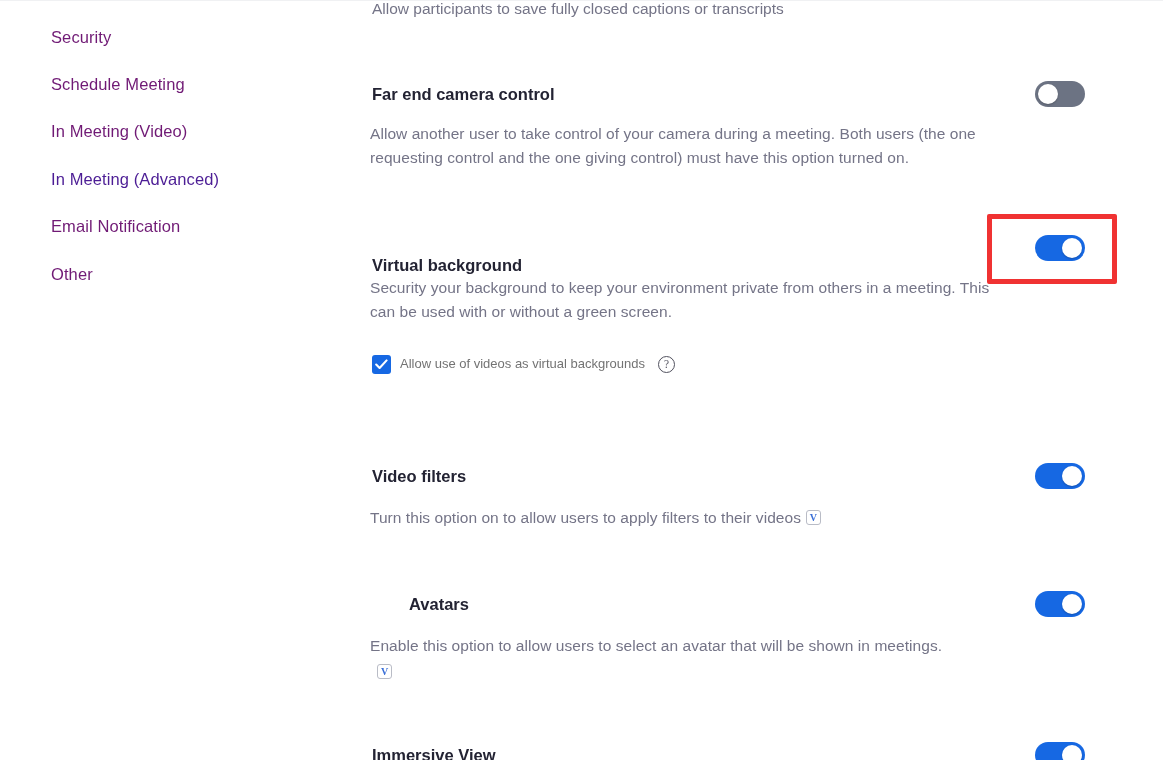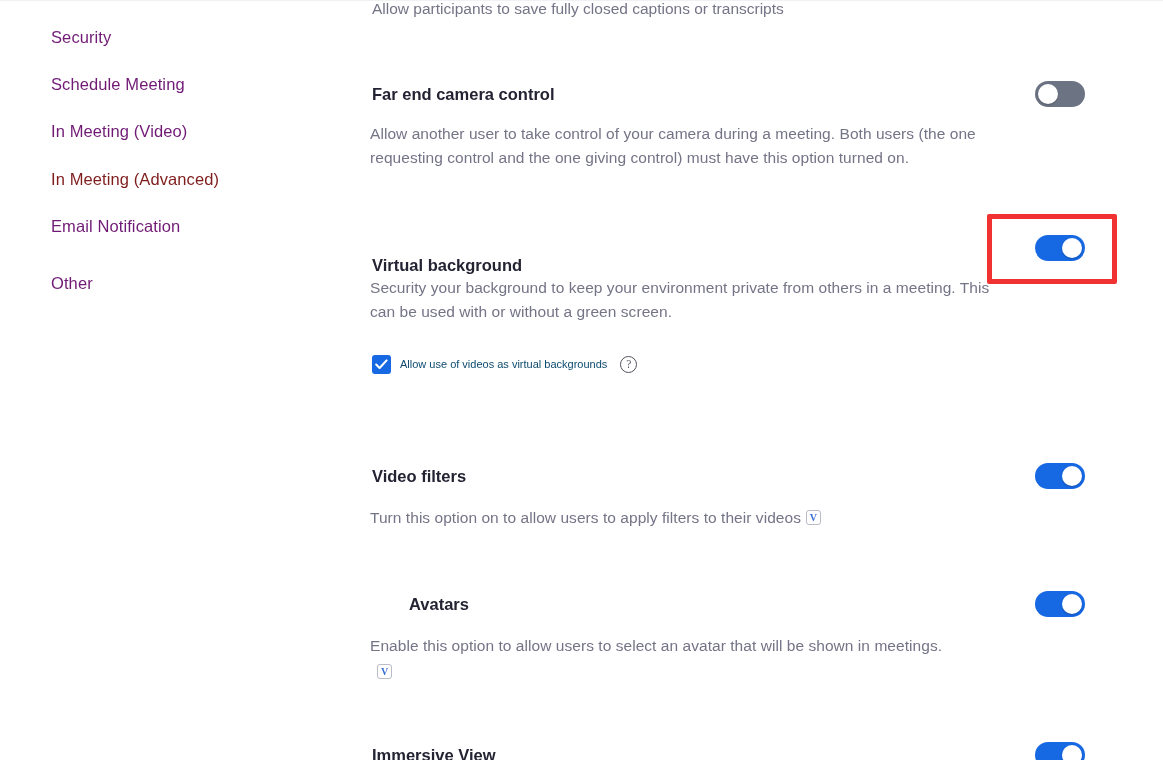--- a/index.html
+++ b/index.html
@@ -28,21 +28,21 @@
   .nav-item {
     position: absolute;
     left: 51px;
     font-size: 16.5px;
     line-height: 20px;
     color: #701a75;
     white-space: nowrap;
     cursor: pointer;
     letter-spacing: .1px;
   }
-  .nav-item.active { color: #7f1d1d; }
+  .nav-item.active { color: #4c1d95; }
 
   
   #content {
     position: absolute;
     left: 340px; top: 0;
     width: 823px; height: 760px;
   }
   .row { position: absolute; left: 0; width: 823px; }
 
   .sec-title {
@@ -110,23 +110,23 @@
   .checkbox {
     width: 19px; height: 19px;
     border-radius: 3px;
     background: #1668e3;
     position: relative;
     flex: 0 0 auto;
     cursor: pointer;
   }
   .checkbox svg { position: absolute; top: 3px; left: 3px; }
   .check-label {
-    font-size: 11px;
+    font-size: 13px;
     line-height: 20px;
-    color: #0c4a6e;
+    color: #737373;
   }
   .help-icon {
     width: 17px; height: 17px;
     border-radius: 50%;
     border: 1.3px solid #51515e;
     color: #51515e;
     font-size: 11.5px;
     line-height: 14.5px;
     text-align: center;
     flex: 0 0 auto;
@@ -161,21 +161,21 @@
 <body>
 
 <div id="app">
 
   <nav id="sidebar">
     <div class="nav-item" style="top:26px;">Security</div>
     <div class="nav-item" style="top:73px;">Schedule Meeting</div>
     <div class="nav-item" style="top:120px;">In Meeting (Video)</div>
     <div class="nav-item active" style="top:168px;">In Meeting (Advanced)</div>
     <div class="nav-item" style="top:215px;">Email Notification</div>
-    <div class="nav-item" style="top:272px;">Other</div>
+    <div class="nav-item" style="top:263px;">Other</div>
   </nav>
 
   <main id="content">
 
     <div class="orphan-line" style="top:-4px; width:720px;">Allow participants to save fully closed captions or transcripts</div>
 
     <section class="row" style="top:0;">
       <div class="sec-title" style="top:83px;">Far end camera control</div>
       <div class="sec-desc" style="top:121px; width:648px;">Allow another user to take control of your camera during a meeting. Both users (the one requesting control and the one giving control) must have this option turned on.</div>
       <div class="toggle" style="left:695px; top:80px;">

